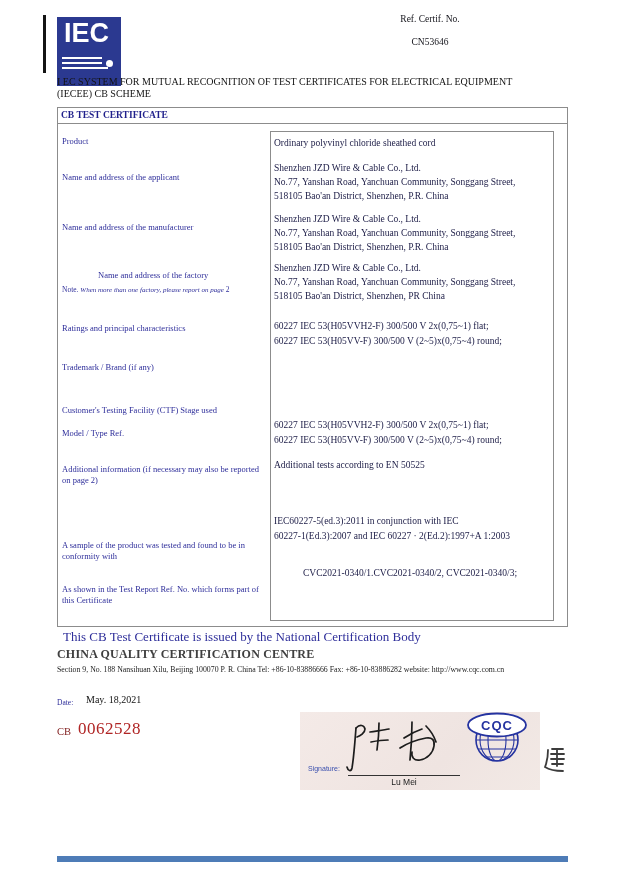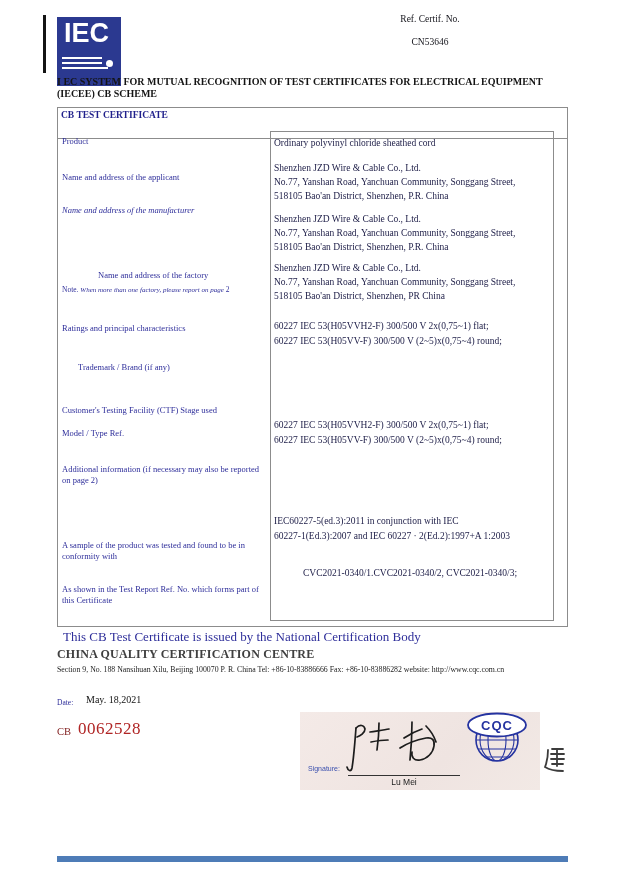--- a/index.html
+++ b/index.html
@@ -11,24 +11,24 @@
   .abs { position:absolute; }
   
   .edge-bar { left:43px; top:15px; width:3px; height:58px; background:#141414; }
   .iec-box { left:57px; top:17px; width:64px; height:69px; background:#2b3990; }
   .iec-text { position:absolute; left:7px; top:1px; color:#fff; font-family:"Liberation Sans",sans-serif;
               font-weight:bold; font-size:27px; letter-spacing:0px; }
   .iec-line { position:absolute; left:5px; height:2px; width:40px; background:#fff; }
   .iec-dot  { position:absolute; left:49px; top:43px; width:7px; height:7px; border-radius:50%; background:#fff; }
   .ref-block { left:360px; top:14px; width:140px; text-align:center; font-size:9.5px; color:#15151c; }
   .ref-number { left:360px; top:37px; width:140px; text-align:center; font-size:9.5px; color:#15151c; }
-  .scheme { left:57px; top:76px; width:515px; font-size:10px; font-weight:bold; color:#141414; line-height:12px; }
+  .scheme { left:57px; top:76px; width:515px; font-size:10px; font-weight:normal; color:#141414; line-height:12px; }
   
   .outer-box { left:57px; top:107px; width:511px; height:520px; border:1px solid #8c8c8c; }
-  .title-row { left:57px; top:107px; width:511px; height:32px; border:1px solid #8c8c8c;
+  .title-row { left:57px; top:107px; width:511px; height:17px; border:1px solid #8c8c8c;
                font-size:9.5px; font-weight:bold; color:#1f1f8b; padding:2px 0 0 3px; }
   .inner-box { left:270px; top:131px; width:284px; height:490px; border:1px solid #8c8c8c; }
   .lbl { position:absolute; left:62px; width:202px; font-size:8.5px; color:#2e2e9a; line-height:10.5px; }
   .note { font-size:7.5px; }
   .note i { font-size:7px; }
   .val { position:absolute; left:274px; width:276px; font-size:9.5px; color:#1c1c46; line-height:14px; }
   
   .issued { left:63px; top:629px; font-size:13px; color:#2e2e9a; }
   .org-name { left:57px; top:647px; font-size:12px; font-weight:bold; color:#404040; letter-spacing:0.2px; }
   .org-addr { left:57px; top:665px; width:511px; font-size:7.8px; color:#222; }
@@ -69,29 +69,29 @@
     <div>I EC SYSTEM FOR MUTUAL RECOGNITION OF TEST CERTIFICATES FOR ELECTRICAL EQUIPMENT</div>
     <div>(IECEE) CB SCHEME</div>
   </div>
 
   <div class="abs outer-box"></div>
   <div class="abs title-row">CB TEST CERTIFICATE</div>
   <div class="abs inner-box"></div>
 
   <div class="lbl" style="top:136px;">Product</div>
   <div class="lbl" style="top:172px;">Name and address of the applicant</div>
-  <div class="lbl" style="top:205px;font-style:italic;">Name and address of the manufacturer</div>
+  <div class="lbl" style="top:222px;">Name and address of the manufacturer</div>
   <div class="lbl" style="top:270px;margin-left:36px;">Name and address of the factory</div>
   <div class="lbl note" style="top:285px;">
     <span>Note.</span>
     <i>When more than one factory, please report on page</i>
     <span>2</span>
   </div>
   <div class="lbl" style="top:323px;">Ratings and principal characteristics</div>
-  <div class="lbl" style="top:362px;margin-left:16px;">Trademark / Brand (if any)</div>
+  <div class="lbl" style="top:362px;">Trademark / Brand (if any)</div>
   <div class="lbl" style="top:405px;">Customer's Testing Facility (CTF) Stage used</div>
   <div class="lbl" style="top:428px;">Model / Type Ref.</div>
   <div class="lbl" style="top:464px;">Additional information (if necessary may also be reported on page 2)</div>
   <div class="lbl" style="top:540px;">A sample of the product was tested and found to be in conformity with</div>
   <div class="lbl" style="top:584px;">As shown in the Test Report Ref. No. which forms part of this Certificate</div>
 
   <div class="val" style="top:136px;">Ordinary polyvinyl chloride sheathed cord</div>
   <div class="val" style="top:161px;">
     <div>Shenzhen JZD Wire &amp; Cable Co., Ltd.</div>
     <div>No.77, Yanshan Road, Yanchuan Community, Songgang Street,</div>
@@ -108,20 +108,21 @@
     <div>518105 Bao'an District, Shenzhen, PR China</div>
   </div>
   <div class="val" style="top:319px; line-height:15px;">
     <div>60227 IEC 53(H05VVH2-F) 300/500 V 2x(0,75~1) flat;</div>
     <div>60227 IEC 53(H05VV-F) 300/500 V (2~5)x(0,75~4) round;</div>
   </div>
   <div class="val" style="top:418px; line-height:15px;">
     <div>60227 IEC 53(H05VVH2-F) 300/500 V 2x(0,75~1) flat;</div>
     <div>60227 IEC 53(H05VV-F) 300/500 V (2~5)x(0,75~4) round;</div>
   </div>
+  <div class="val" style="top:458px;">Additional tests according to EN 50525</div>
   <div class="val" style="top:514px; line-height:15px;">
     <div>IEC60227-5(ed.3):2011 in conjunction with IEC</div>
     <div>60227-1(Ed.3):2007 and IEC 60227 · 2(Ed.2):1997+A 1:2003</div>
   </div>
   <div class="val" style="top:566px; left:282px;margin-left:21px;">CVC2021-0340/1.CVC2021-0340/2, CVC2021-0340/3;</div>
 
   <div class="abs issued">This CB Test Certificate is issued by the National Certification Body</div>
   <div class="abs org-name">CHINA QUALITY CERTIFICATION CENTRE</div>
   <div class="abs org-addr">Section 9, No. 188 Nansihuan Xilu, Beijing 100070 P. R. China Tel: +86-10-83886666 Fax: +86-10-83886282 website: http://www.cqc.com.cn</div>
   <div class="abs date-lbl">Date:</div>

